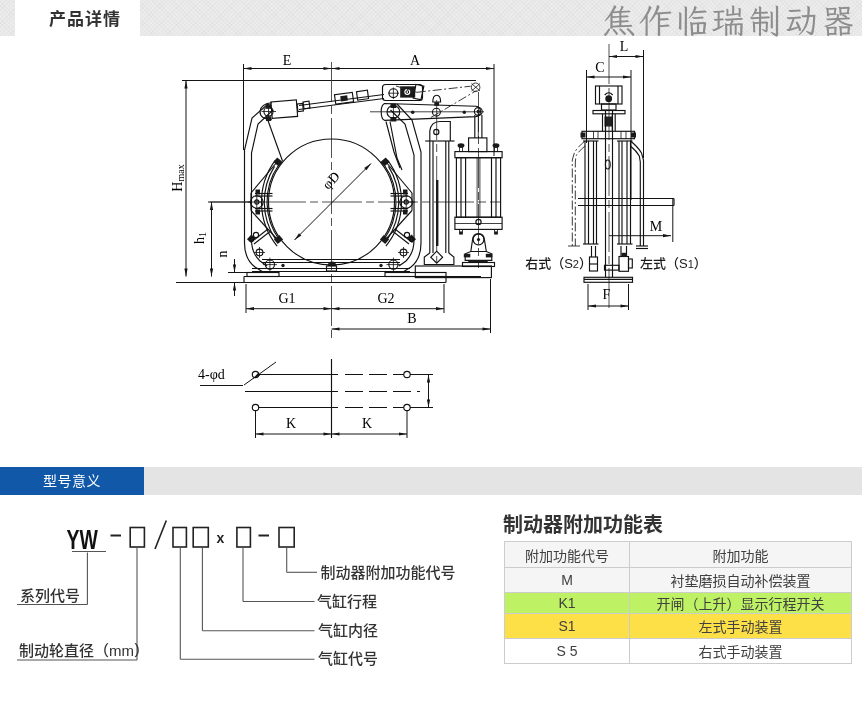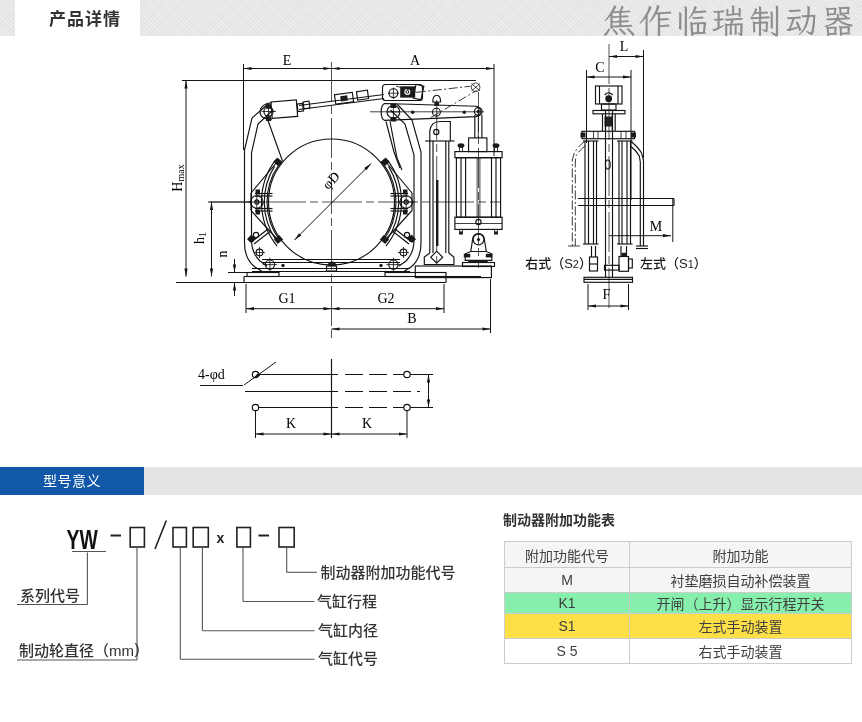--- a/index.html
+++ b/index.html
@@ -19,21 +19,21 @@
 .thin { stroke:#121212; stroke-width:0.8; fill:none; }
 .dim { stroke:#151515; stroke-width:1.0; fill:none; }
 .cl { stroke:#333; stroke-width:0.85; stroke-dasharray:40 4 8 4; fill:none; }
 .ph { stroke:#222; stroke-width:0.9; stroke-dasharray:9 2.5 2 2.5; fill:none; }
 .mk { stroke:#555; stroke-width:1.1; fill:none; }
 .mk2 { stroke:#222; stroke-width:2; fill:none; }
 .dt { font-family:"Liberation Serif",serif; font-size:14px; fill:#000; }
 .sub { font-size:10px; }
 .cjk { font-size:13px; font-weight:500; fill:#1a1a1a; }
 .cjk2 { font-size:15px; font-weight:500; fill:#333; }
-.ttl { position:absolute; left:503px; top:509px; font-size:14px; font-weight:bold; color:#333; }
+.ttl { position:absolute; left:503px; top:509px; font-size:20px; font-weight:bold; color:#333; }
 table.ft { position:absolute; left:504px; top:541px; width:348px; border-collapse:collapse; table-layout:fixed;
   font-size:14px; color:#404040; }
 table.ft td { border:1px solid #ccc; text-align:center; vertical-align:middle; padding:0;margin-top:14px; }
 </style></head>
 <body>
 <div class="topbar"></div>
 <div class="tab">产品详情</div>
 <div class="wm">焦作临瑞制动器</div>
 <div class="secbar"></div>
 <div class="secblue">型号意义</div>
@@ -41,21 +41,21 @@
 <table class="ft">
 <tbody>
       <tr style="height:26px;background:#f5f5f5">
         <td style="width:125px">附加功能代号</td>
         <td>附加功能</td>
       </tr>
 <tr style="height:25px;background:#f5f5f5">
         <td style="width:125px">M</td>
         <td>衬垫磨损自动补偿装置</td>
       </tr>
-<tr style="height:18px;background:#86efac">
+<tr style="height:18px;background:#bef264">
         <td style="width:125px">K1</td>
         <td>开闸（上升）显示行程开关</td>
       </tr>
 <tr style="height:25px;background:#fde047">
         <td style="width:125px">S1</td>
         <td>左式手动装置</td>
       </tr>
 <tr style="height:25px;background:#fff">
         <td style="width:125px">S 5</td>
         <td>右式手动装置</td>

